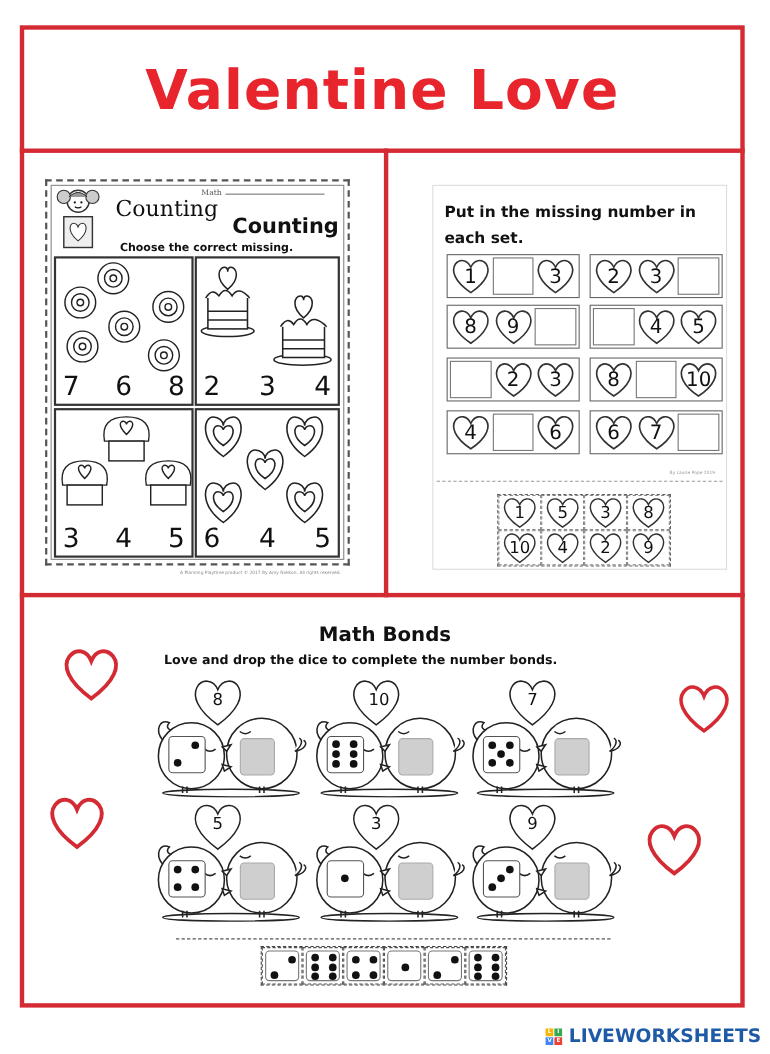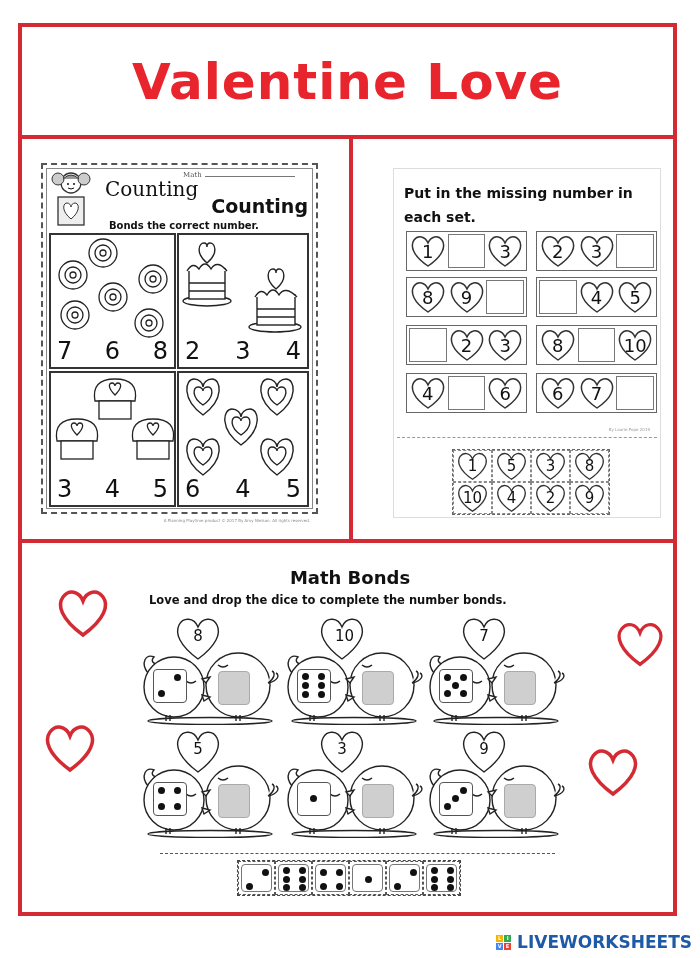--- a/index.html
+++ b/index.html
@@ -86,21 +86,21 @@
     <path d="M14 10 Q22 2 30 10" fill="#999" stroke="#333"></path>
     <circle cx="19" cy="15" r="1" fill="#111"></circle>
       <circle cx="25" cy="15" r="1" fill="#111"></circle>
     <path d="M19 19 Q22 21 25 19" fill="none" stroke="#111"></path>
     <rect x="9" y="28" width="26" height="28" fill="#eee" stroke="#333" stroke-width="1.3"></rect>
     <path d="M22 50 C12 42 14 34 18 34 C20 34 22 36 22 38 C22 36 24 34 26 34 C30 34 32 42 22 50Z" fill="#fff" stroke="#333"></path>
   </svg>
   <div class="name-line">Math</div>
   <div class="ws1-title1">Counting</div>
   <div class="ws1-title2">Counting</div>
-  <div class="ws1-instr">Bonds the correct number.</div>
+  <div class="ws1-instr">Choose the correct missing.</div>
 
   <div class="cell" style="left:6px;top:68px;width:127px;height:136px;">
     <svg width="127" height="105">
       <g fill="#fff" stroke="#222" stroke-width="1.3">
         <g transform="translate(52,18)">
             <circle r="14"></circle>
             <circle r="8"></circle>
             <circle r="3"></circle>
           </g>
         <g transform="translate(22,40)">

